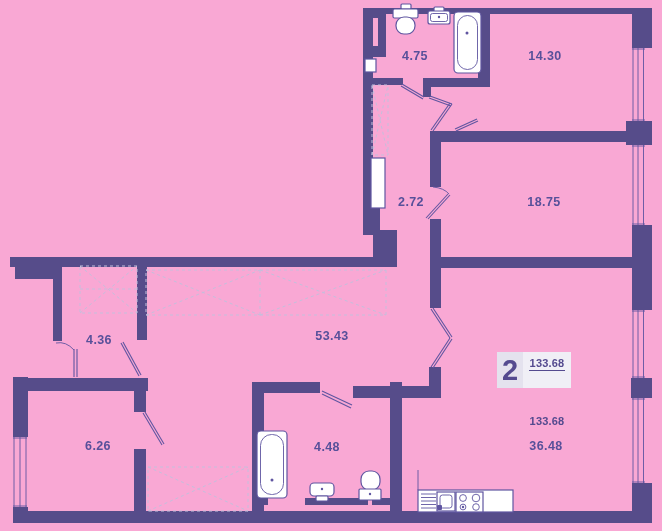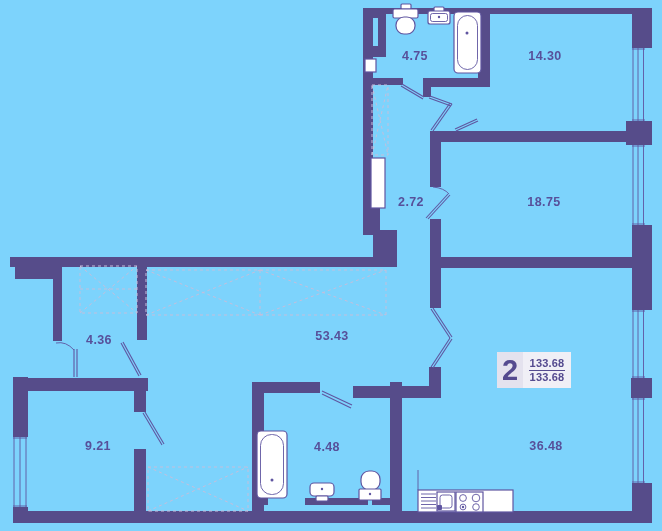--- a/index.html
+++ b/index.html
@@ -1,34 +1,34 @@
 <!DOCTYPE html>
 <html style="--wall: #564c8a; --line: #5f55a0; --dash: #c4bfdc; --label: #57509a; --badge-num: #544a8f; --badge-bg-count: #e4e2ee; --badge-bg-areas: #f0eff6;"><head>
 <meta charset="utf-8">
 <style>
   html,body{margin:0;padding:0;background:#ffffff;}
-  .stage{position:relative;width:662px;height:531px;background:#7dd3fc;overflow:hidden;
+  .stage{position:relative;width:662px;height:531px;background:#f9a8d4;overflow:hidden;
          font-family:"Liberation Sans", sans-serif;}
   .plan-svg{position:absolute;left:0;top:0;}
   .w{fill:var(--wall);}
   .ln{stroke:var(--line);fill:none;stroke-width:1.1;}
   .lnt{stroke:var(--line);fill:none;stroke-width:0.9;}
   .fx{stroke:var(--line);fill:#ffffff;stroke-width:1.2;}
   .fill{fill:var(--line);stroke:none;}
   .dsh{stroke:var(--dash);fill:none;stroke-width:1;stroke-dasharray:3 3;}
   .room-label{position:absolute;transform:translate(-50%,-50%);color:var(--label);
         font-size:12.5px;font-weight:bold;letter-spacing:.4px;white-space:nowrap;}
   .badge{position:absolute;left:497px;top:352px;display:flex;align-items:stretch;}
   .badge-count{width:26px;height:36px;background:var(--badge-bg-count);display:flex;
         align-items:center;justify-content:center;color:var(--badge-num);
         font-size:29px;font-weight:bold;}
   .badge-areas{width:48px;height:36px;background:var(--badge-bg-areas);display:flex;
         flex-direction:column;align-items:center;justify-content:center;}
   .badge-areas .num{color:var(--badge-num);font-size:11px;font-weight:bold;
-        line-height:13px;letter-spacing:.2px;}
+        line-height:13px;letter-spacing:.2px;margin-top:44px;}
   .badge-areas .num.top{border-bottom:1.5px solid var(--badge-num);padding:0 1px;}
 </style>
 </head>
 <body>
 
 <div class="stage">
   <svg class="plan-svg" width="662" height="531" viewBox="0 0 662 531">
 
     <g>
       <rect class="w" x="363" y="8" width="289" height="6"></rect>
@@ -239,21 +239,21 @@
       </g>
     </g>
   </svg>
 
   <div class="room-label" style="left:415px;top:56px">4.75</div>
   <div class="room-label" style="left:545px;top:56px">14.30</div>
   <div class="room-label" style="left:411px;top:202px">2.72</div>
   <div class="room-label" style="left:544px;top:202px">18.75</div>
   <div class="room-label" style="left:99px;top:340px">4.36</div>
   <div class="room-label" style="left:332px;top:336px">53.43</div>
-  <div class="room-label" style="left:98px;top:446px">9.21</div>
+  <div class="room-label" style="left:98px;top:446px">6.26</div>
   <div class="room-label" style="left:327px;top:447px">4.48</div>
   <div class="room-label" style="left:546px;top:446px">36.48</div>
 
   <div class="badge">
     <div class="badge-count">2</div>
     <div class="badge-areas">
       <span class="num top">133.68</span>
       <span class="num">133.68</span>
     </div>
   </div>

